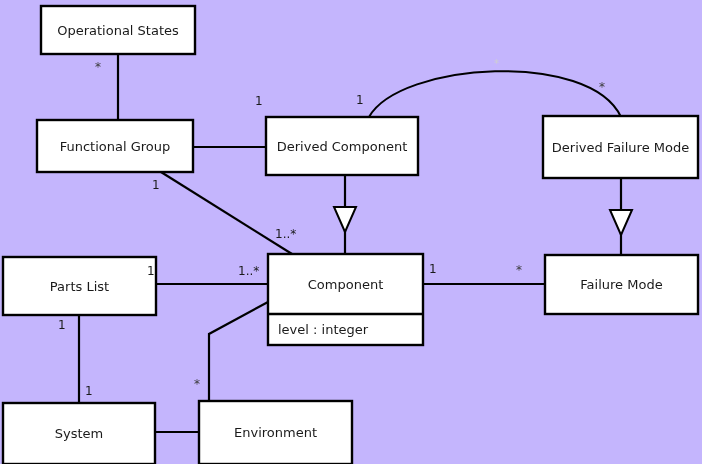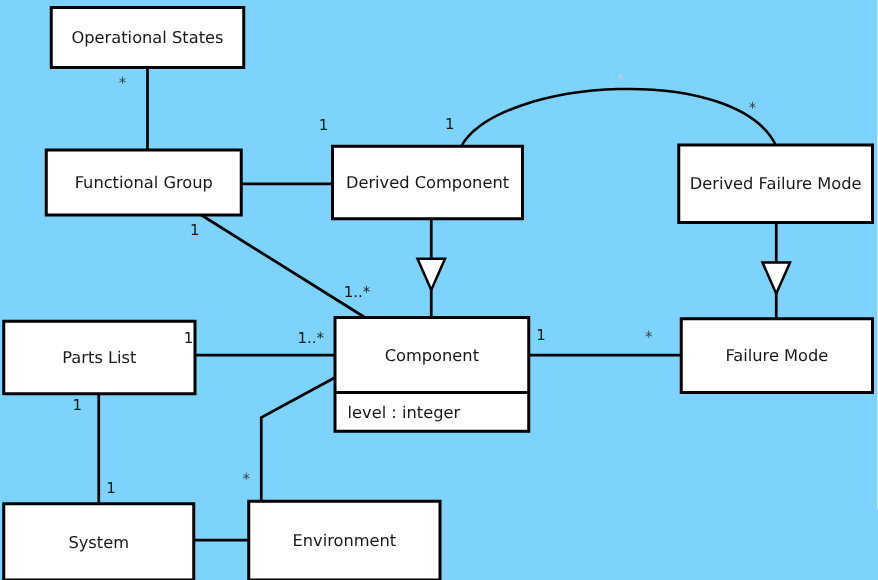--- a/index.html
+++ b/index.html
@@ -4,21 +4,21 @@
 <style>
   html, body {
     margin: 0;
     padding: 0;
     background: #ffffff;
   }
   #diagram-root {
     position: relative;
     width: 702px;
     height: 464px;
-    background: #7dd3fc;
+    background: #c4b5fd;
     font-family: "DejaVu Sans", sans-serif;
     overflow: hidden;
   }
   svg#uml-canvas {
     display: block;
     width: 702px;
     height: 464px;
   }
   .cls-box {
     fill: #ffffff;

